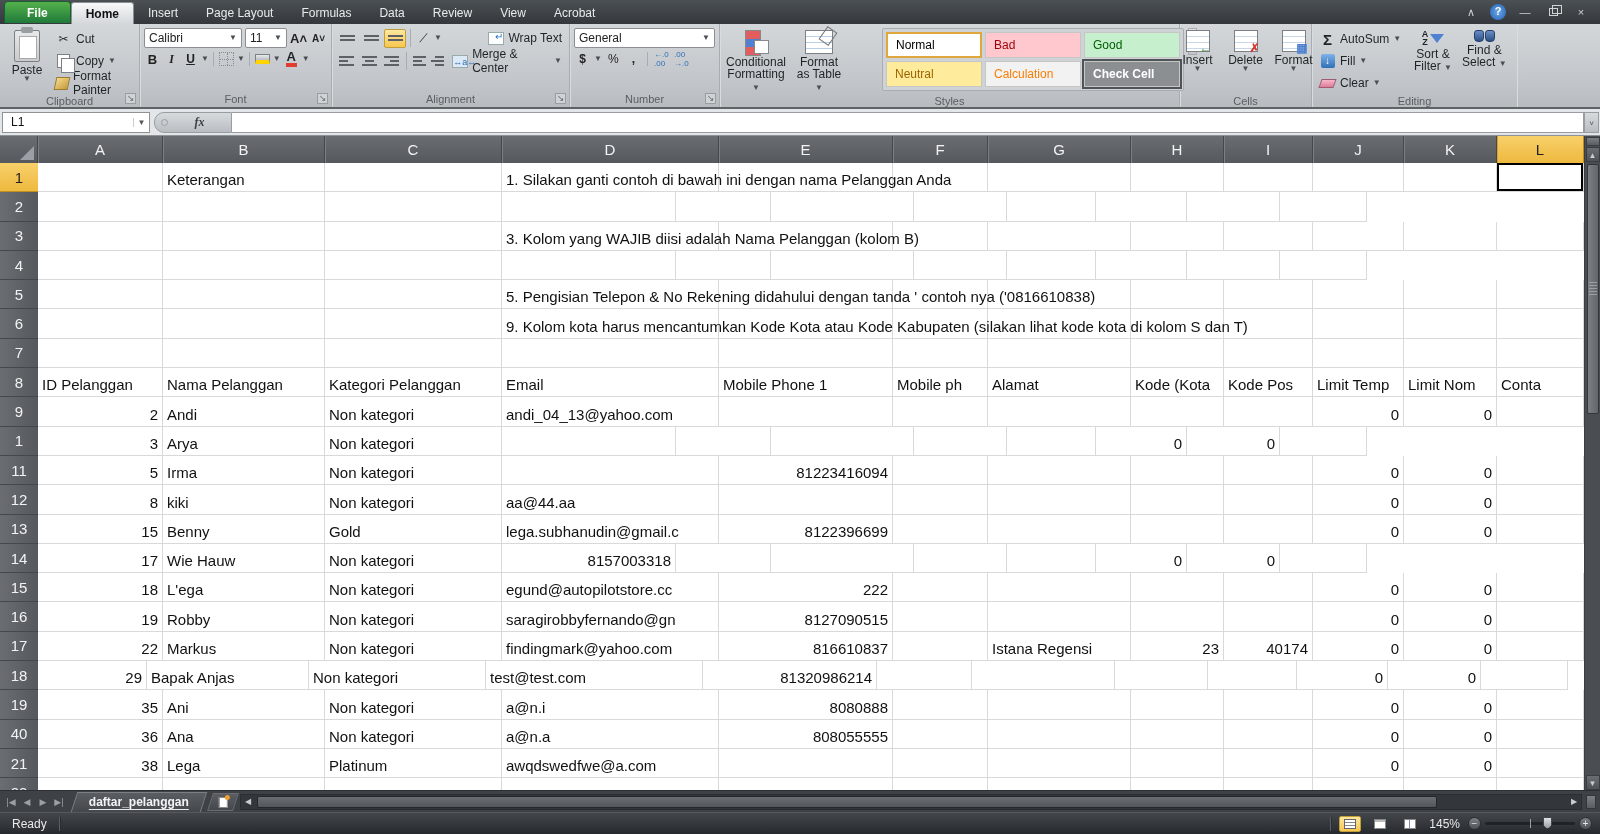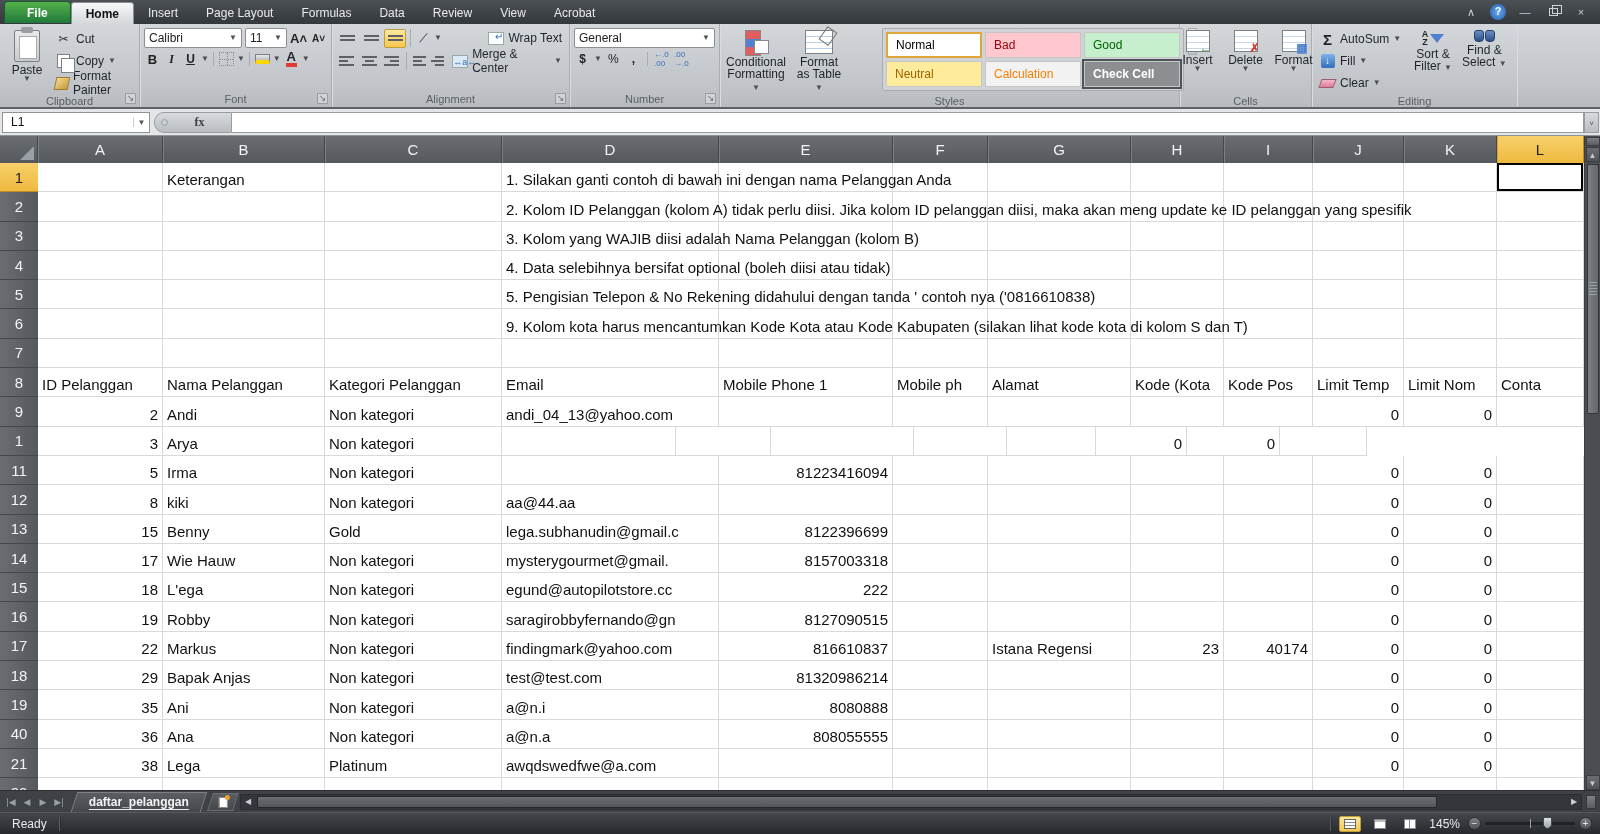--- a/index.html
+++ b/index.html
@@ -99,21 +99,21 @@
   
   .fbar { position:absolute; left:0; top:109px; width:1600px; height:27px; background:#e3e6e9;
     border-bottom:1px solid #8f9396; display:flex; align-items:center; }
   .namebox { width:148px; height:21px; background:#fff; border:1px solid #8f9396; margin-left:2px;
     display:flex; align-items:center; }
   .namebox .nbtext { flex:1; padding-left:8px; font-size:12px; color:#111; }
   .namebox .nbdd { width:16px; text-align:center; color:#555; font-size:8px; border-left:1px solid #c9cdd1; }
   .fxpill { height:21px; width:78px; background:linear-gradient(#d8dbde,#b9bdc1); border:1px solid #999da1;
     border-radius:10px 0 0 10px; margin-left:4px; display:flex; align-items:center; }
   .fxpill .dot { width:7px; height:7px; border-radius:50%; background:#c9cdd1; border:1px solid #9aa0a5; margin-left:6px; }
-  .fxpill .fx { flex:1; text-align:center; font-family:"Liberation Serif", serif; font-weight:bold; color:#3c4044; }
+  .fxpill .fx { flex:1; text-align:center; font-style:italic; font-family:"Liberation Serif", serif; font-weight:bold; color:#3c4044; }
   .ffield { flex:1; height:21px; background:#fff; border:1px solid #999da1; border-left:none; }
   .fexpand { width:15px; height:21px; background:linear-gradient(#d8dbde,#b9bdc1); border:1px solid #999da1;
     margin-right:1px; text-align:center; font-size:8px; color:#4a4e52; line-height:21px; }
 
   
   .gridwrap { position:absolute; left:0; top:136px; width:1600px; height:654px; background:#fff; overflow:hidden; }
   .colhdrs { position:absolute; left:0; top:0; height:27px; display:flex; width:1584px; }
   .hdrcell { background:linear-gradient(#6a6e72,#55595d); color:#f2f3f4; display:flex; align-items:center; justify-content:center;
     font-size:15px; border-right:1px solid #44484c; box-shadow:inset 1px 0 0 #7c8084; height:27px; }
   .hdrcell.sel { background:linear-gradient(#f8d06a,#eeb93f); color:#1f1f1f; box-shadow:inset 1px 0 0 #d7a22e; border-right:1px solid #c08f20; }
@@ -532,21 +532,20 @@
           <div class="gcell" style="width: 89px;"></div>
           <div class="gcell" style="width: 91px;"></div>
           <div class="gcell" style="width: 93px;"></div>
           <div class="gcell active" style="width: 87px;"></div>
         </div>
         <div class="grow">
           <div class="rowhdr">2</div>
           <div class="gcell" style="width: 125px;"></div>
           <div class="gcell" style="width: 162px;"></div>
           <div class="gcell" style="width: 177px;"></div>
-          <div class="gcell flow" style="width: 217px;">2. Kolom ID Pelanggan (kolom A) tidak perlu diisi. Jika kolom ID pelanggan diisi, maka akan meng update ke ID pelanggan yang spesifik</div>
           <div class="gcell" style="width: 174px;"></div>
           <div class="gcell" style="width: 95px;"></div>
           <div class="gcell" style="width: 143px;"></div>
           <div class="gcell" style="width: 93px;"></div>
           <div class="gcell" style="width: 89px;"></div>
           <div class="gcell" style="width: 91px;"></div>
           <div class="gcell" style="width: 93px;"></div>
           <div class="gcell" style="width: 87px;"></div>
         </div>
         <div class="grow">
@@ -562,21 +561,20 @@
           <div class="gcell" style="width: 89px;"></div>
           <div class="gcell" style="width: 91px;"></div>
           <div class="gcell" style="width: 93px;"></div>
           <div class="gcell" style="width: 87px;"></div>
         </div>
         <div class="grow">
           <div class="rowhdr">4</div>
           <div class="gcell" style="width: 125px;"></div>
           <div class="gcell" style="width: 162px;"></div>
           <div class="gcell" style="width: 177px;"></div>
-          <div class="gcell flow" style="width: 217px;">4. Data selebihnya bersifat optional (boleh diisi atau tidak)</div>
           <div class="gcell" style="width: 174px;"></div>
           <div class="gcell" style="width: 95px;"></div>
           <div class="gcell" style="width: 143px;"></div>
           <div class="gcell" style="width: 93px;"></div>
           <div class="gcell" style="width: 89px;"></div>
           <div class="gcell" style="width: 91px;"></div>
           <div class="gcell" style="width: 93px;"></div>
           <div class="gcell" style="width: 87px;"></div>
         </div>
         <div class="grow">
@@ -711,21 +709,20 @@
           <div class="gcell" style="width: 89px;"></div>
           <div class="gcell num" style="width: 91px;">0</div>
           <div class="gcell num" style="width: 93px;">0</div>
           <div class="gcell" style="width: 87px;"></div>
         </div>
         <div class="grow">
           <div class="rowhdr">14</div>
           <div class="gcell num" style="width: 125px;">17</div>
           <div class="gcell" style="width: 162px;">Wie Hauw</div>
           <div class="gcell" style="width: 177px;">Non kategori</div>
-          <div class="gcell" style="width: 217px;">mysterygourmet@gmail.</div>
           <div class="gcell num" style="width: 174px;">8157003318</div>
           <div class="gcell" style="width: 95px;"></div>
           <div class="gcell" style="width: 143px;"></div>
           <div class="gcell" style="width: 93px;"></div>
           <div class="gcell" style="width: 89px;"></div>
           <div class="gcell num" style="width: 91px;">0</div>
           <div class="gcell num" style="width: 93px;">0</div>
           <div class="gcell" style="width: 87px;"></div>
         </div>
         <div class="grow">
@@ -768,21 +765,21 @@
           <div class="gcell" style="width: 95px;"></div>
           <div class="gcell" style="width: 143px;">Istana Regensi</div>
           <div class="gcell num" style="width: 93px;">23</div>
           <div class="gcell num" style="width: 89px;">40174</div>
           <div class="gcell num" style="width: 91px;">0</div>
           <div class="gcell num" style="width: 93px;">0</div>
           <div class="gcell" style="width: 87px;"></div>
         </div>
         <div class="grow">
           <div class="rowhdr">18</div>
-          <div class="gcell num" style="width: 125px;">29</div>
+          <div class="gcell num" style="width: 109px;">29</div>
           <div class="gcell" style="width: 162px;">Bapak Anjas</div>
           <div class="gcell" style="width: 177px;">Non kategori</div>
           <div class="gcell" style="width: 217px;">test@test.com</div>
           <div class="gcell num" style="width: 174px;">81320986214</div>
           <div class="gcell" style="width: 95px;"></div>
           <div class="gcell" style="width: 143px;"></div>
           <div class="gcell" style="width: 93px;"></div>
           <div class="gcell" style="width: 89px;"></div>
           <div class="gcell num" style="width: 91px;">0</div>
           <div class="gcell num" style="width: 93px;">0</div>

